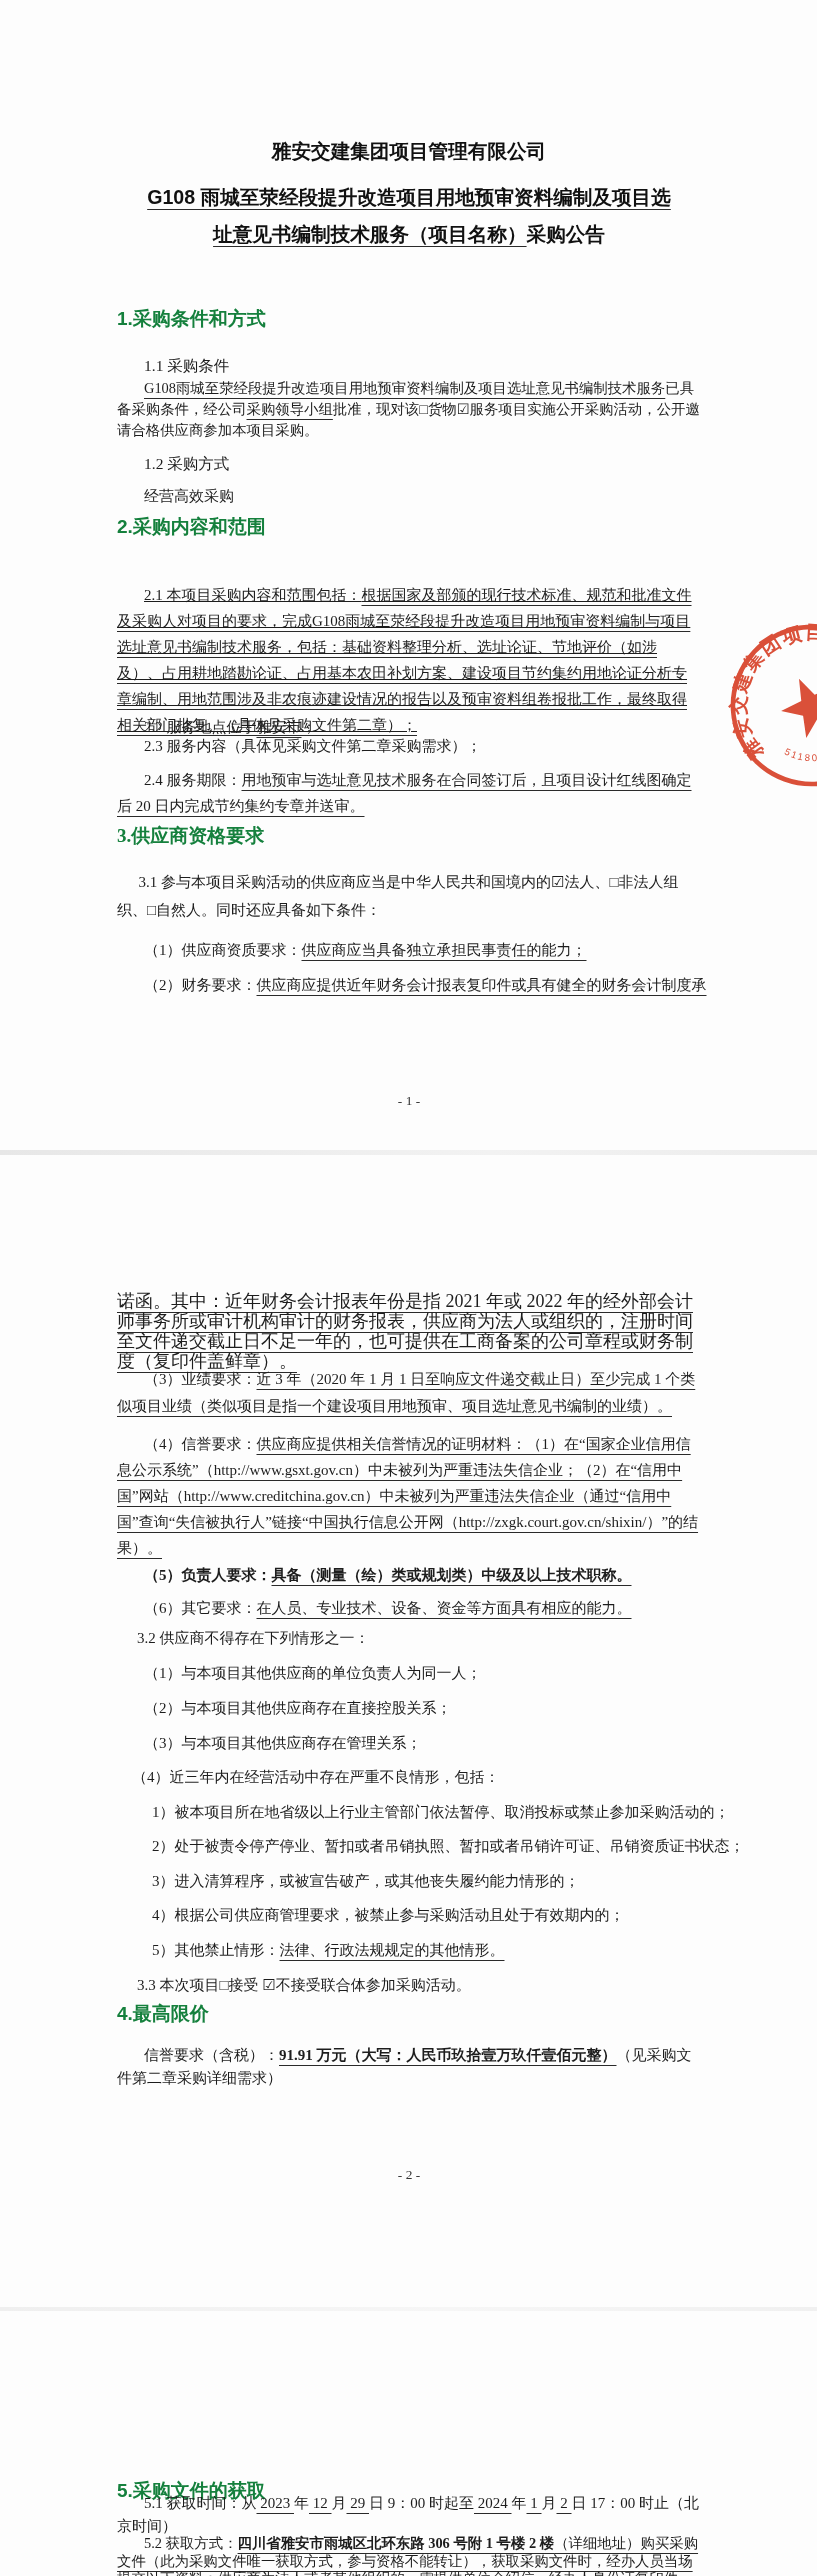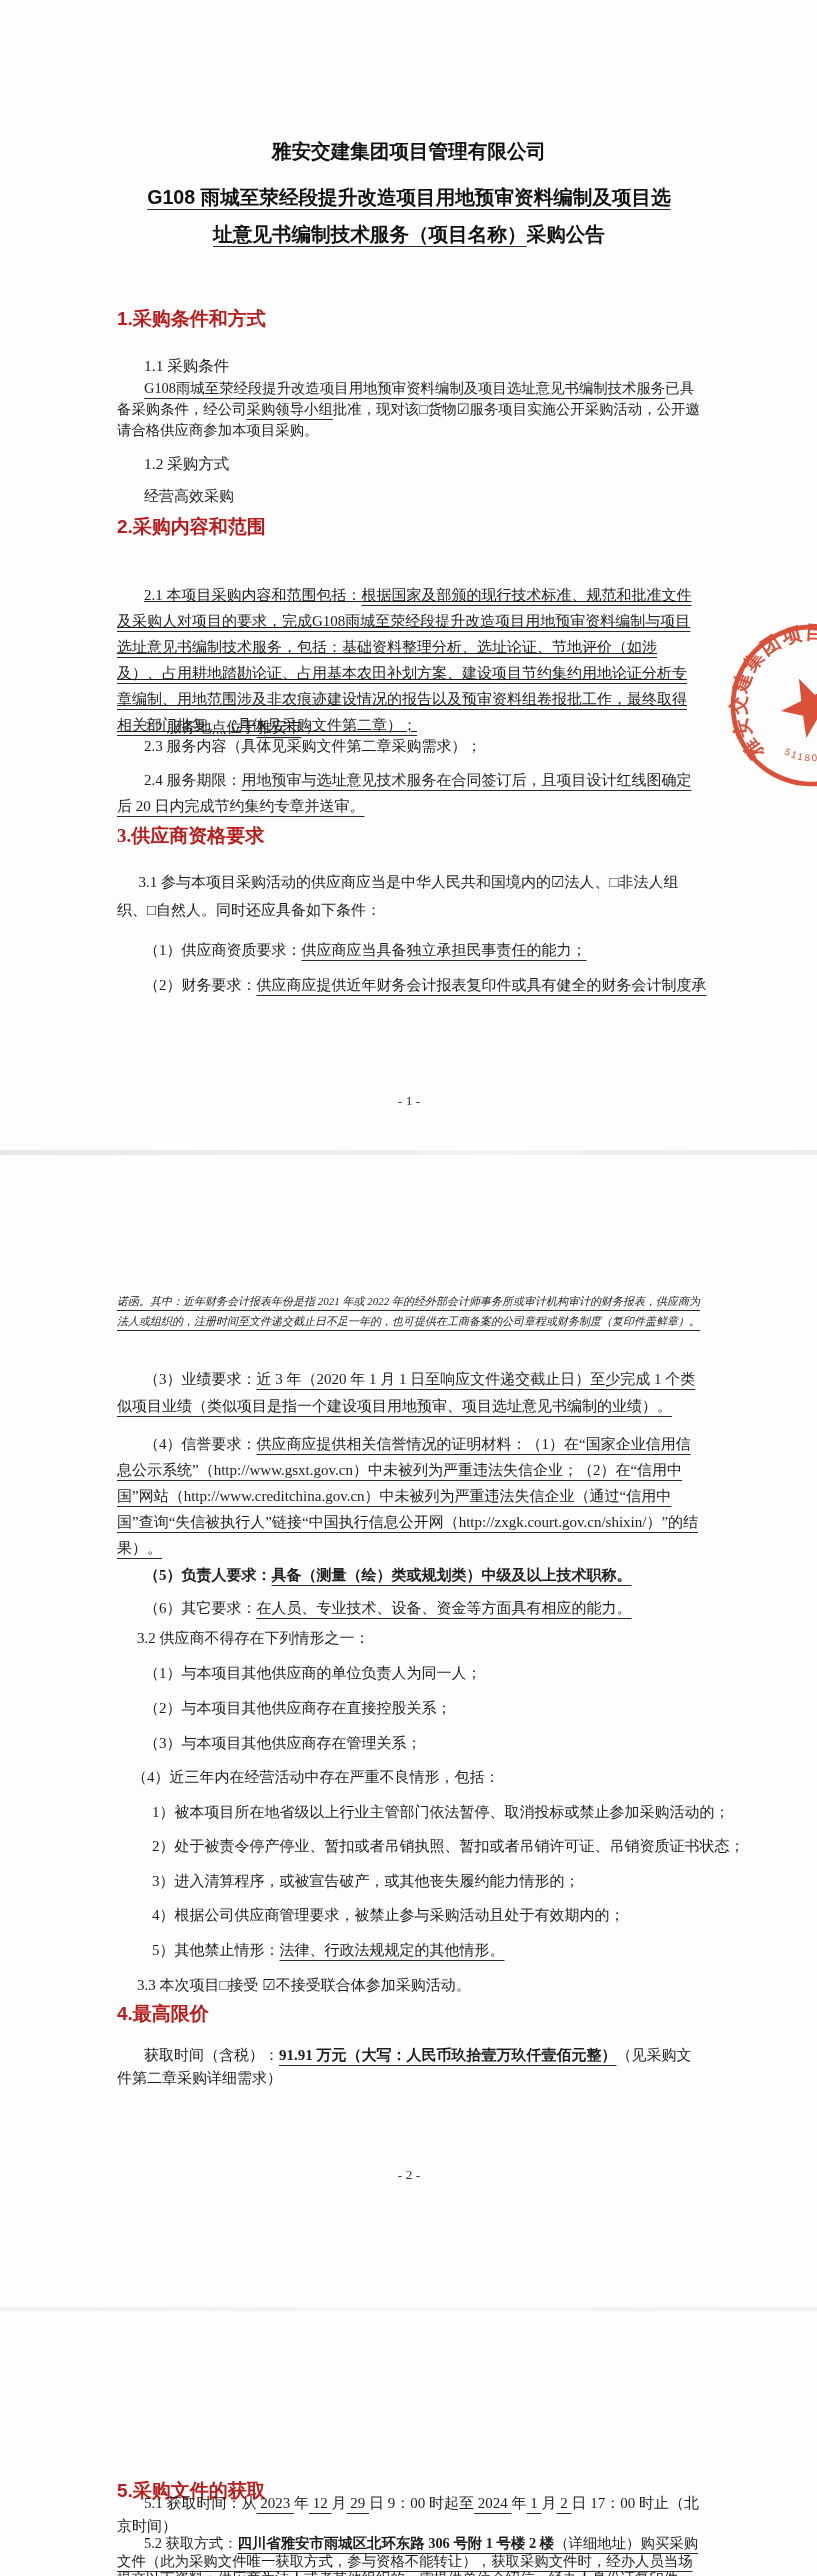--- a/index.html
+++ b/index.html
@@ -1,19 +1,19 @@
 <!DOCTYPE html>
 <html style="font-size:8.2px"><head>
 <meta charset="utf-8">
 <style>
   html,body{margin:0;padding:0;background:#ffffff;}
   #doc{position:relative;width:818px;height:3468px;background:#fdfdfd;overflow:hidden;
        font-family:"Liberation Serif","DejaVu Serif",serif;color:#1d1d1d;}
   .blk{position:absolute;font-size:15px;line-height:26px;white-space:normal;}
-  .hd{font-family:"Liberation Sans","DejaVu Sans",sans-serif;font-weight:700;font-size:19px;color:#b91c1c;line-height:24px;}
+  .hd{font-family:"Liberation Sans","DejaVu Sans",sans-serif;font-weight:700;font-size:19px;color:#15803d;line-height:24px;}
   .sub{font-size:15.5px;}
   .center{left:0;width:818px;text-align:center;}
   .ttl{font-family:"Liberation Sans","DejaVu Sans",sans-serif;font-weight:700;font-size:19.6px;color:#111;}
   .u{text-decoration:underline;text-decoration-thickness:1px;text-underline-offset:4.6px;text-decoration-color:#2a2a2a;}
   .b{font-weight:700;}
   .w{left:117px;width:584px;}
   .ind{text-indent:27px;}
   .nw{white-space:nowrap;}
   .pgn{font-size:13.4px;color:#333;}
   .band{position:absolute;left:0;width:818px;}
@@ -56,39 +56,39 @@
     <text font-size="52" fill="#d94128" letter-spacing="6" font-weight="bold" font-family="Liberation Sans, DejaVu Sans, sans-serif">
       <textPath href="#arcTop1">雅安交建集团项目管理有限公司</textPath>
     </text>
     <text font-size="26" fill="#d94128" letter-spacing="6" font-family="Liberation Sans, DejaVu Sans, sans-serif">
       <textPath href="#arcBot1">5118025034110</textPath>
     </text>
   </svg>
 
   <div class="band" style="top:1150px;height:4.6px;background:linear-gradient(90deg,#e7e7e7,#f2f2f2 60%,#ececec);"></div>
 
-  <div class="blk w" style="top:1291px;line-height:20px;font-size:11px;font-style:italic;"><span class="u">诺函。其中：近年财务会计报表年份是指 2021 年或 2022 年的经外部会计师事务所或审计机构审计的财务报表，供应商为法人或组织的，注册时间至文件递交截止日不足一年的，也可提供在工商备案的公司章程或财务制度（复印件盖鲜章）。</span></div>
+  <div class="blk w" style="top:1291px;line-height:20px;font-size:18px;"><span class="u">诺函。其中：近年财务会计报表年份是指 2021 年或 2022 年的经外部会计师事务所或审计机构审计的财务报表，供应商为法人或组织的，注册时间至文件递交截止日不足一年的，也可提供在工商备案的公司章程或财务制度（复印件盖鲜章）。</span></div>
   <div class="blk w ind" style="top:1366px;line-height:27px;"><span>（3）业绩要求：</span><span class="u">近 3 年（2020 年 1 月 1 日至响应文件递交截止日）至少完成 1 个类似项目业绩（类似项目是指一个建设项目用地预审、项目选址意见书编制的业绩）。</span></div>
   <div class="blk w ind" style="top:1431px;line-height:26px;"><span>（4）信誉要求：</span><span class="u">供应商应提供相关信誉情况的证明材料：（1）在“国家企业信用信息公示系统”（http://www.gsxt.gov.cn）中未被列为严重违法失信企业；（2）在“信用中国”网站（http://www.creditchina.gov.cn）中未被列为严重违法失信企业（通过“信用中国”查询“失信被执行人”链接“中国执行信息公开网（http://zxgk.court.gov.cn/shixin/）”的结果）。</span></div>
   <div class="blk w ind" style="top:1562px;font-weight:bold;"><span>（5）负责人要求：</span><span class="u">具备（测量（绘）类或规划类）中级及以上技术职称。</span></div>
   <div class="blk w ind" style="top:1595px;"><span>（6）其它要求：</span><span class="u">在人员、专业技术、设备、资金等方面具有相应的能力。</span></div>
   <div class="blk" style="top:1625px;left:137px;">3.2 供应商不得存在下列情形之一：</div>
   <div class="blk" style="top:1660px;left:144px;">（1）与本项目其他供应商的单位负责人为同一人；</div>
   <div class="blk" style="top:1695px;left:144px;">（2）与本项目其他供应商存在直接控股关系；</div>
   <div class="blk" style="top:1730px;left:144px;">（3）与本项目其他供应商存在管理关系；</div>
   <div class="blk" style="top:1764px;left:132px;">（4）近三年内在经营活动中存在严重不良情形，包括：</div>
   <div class="blk" style="top:1799px;left:152px;">1）被本项目所在地省级以上行业主管部门依法暂停、取消投标或禁止参加采购活动的；</div>
   <div class="blk" style="top:1833px;left:152px;">2）处于被责令停产停业、暂扣或者吊销执照、暂扣或者吊销许可证、吊销资质证书状态；</div>
   <div class="blk" style="top:1868px;left:152px;">3）进入清算程序，或被宣告破产，或其他丧失履约能力情形的；</div>
   <div class="blk" style="top:1902px;left:152px;">4）根据公司供应商管理要求，被禁止参与采购活动且处于有效期内的；</div>
   <div class="blk" style="top:1937px;left:152px;"><span>5）其他禁止情形：</span><span class="u">法律、行政法规规定的其他情形。</span></div>
   <div class="blk" style="top:1972px;left:137px;">3.3 本次项目□接受 ☑不接受联合体参加采购活动。</div>
 
   <div class="blk hd" style="top:2002px;left:117px;">4.最高限价</div>
-  <div class="blk w ind" style="top:2044px;line-height:23px;"><span>获取时间（含税）：</span><span class="u b">91.91 万元（大写：人民币玖拾壹万玖仟壹佰元整）</span><span>（见采购文件第二章采购详细需求）</span></div>
+  <div class="blk w ind" style="top:2044px;line-height:23px;"><span>信誉要求（含税）：</span><span class="u b">91.91 万元（大写：人民币玖拾壹万玖仟壹佰元整）</span><span>（见采购文件第二章采购详细需求）</span></div>
   <div class="blk center pgn" style="top:2162px;">- 2 -</div>
 
   <div class="band" style="top:2307px;height:3.6px;background:linear-gradient(90deg,#efefef,#f6f6f6 55%,#f0f0f0);"></div>
 
   <div class="blk hd" style="top:2447px;left:117px;margin-top:32px;">5.采购文件的获取</div>
   <div class="blk w ind" style="top:2492px;line-height:23px;"><span>5.1 获取时间：从</span><span class="u"> 2023 </span><span>年</span><span class="u"> 12 </span><span>月</span><span class="u"> 29 </span><span>日 9：00 时起至</span><span class="u"> 2024 </span><span>年</span><span class="u"> 1 </span><span>月</span><span class="u"> 2 </span><span>日 17：00 时止（北京时间）</span></div>
   <div class="blk w ind" style="top:2535px;line-height:17.5px;font-size:14.4px;"><span>5.2 获取方式：</span><span class="u b">四川省雅安市雨城区北环东路 306 号附 1 号楼 2 楼</span><span class="u">（详细地址）购买采购文件（此为采购文件唯一获取方式，参与资格不能转让），获取采购文件时，经办人员当场提交以下资料：供应商为法人或者其他组织的，需提供单位介绍信、经办人身份证复印件，都需要加盖鲜章。</span></div>
 
 </div>
 

